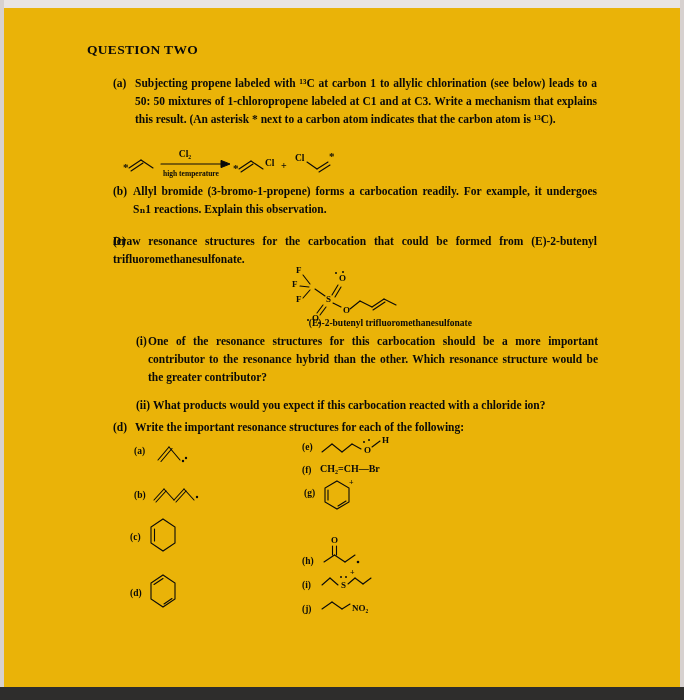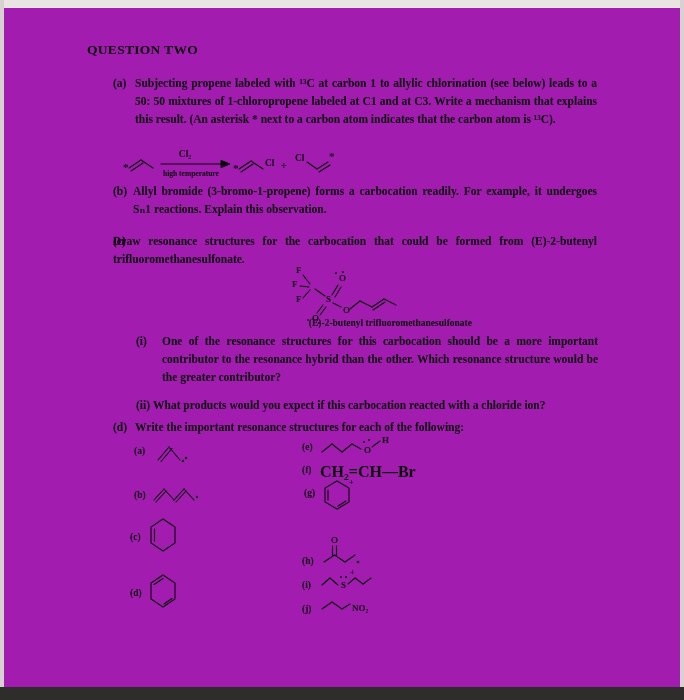--- a/index.html
+++ b/index.html
@@ -5,29 +5,29 @@
   * { margin:0; padding:0; box-sizing:border-box; }
   html,body { background:#cfcac8; }
   .screen {
     position:relative; width:684px; height:700px;
     background:#e9e4e2; overflow:hidden;
     font-family:"Liberation Serif","DejaVu Serif",serif;
     color:#0a0a0a;
   }
   .edge { position:absolute; top:0; bottom:0; width:4px; background:#d7d1cf; }
   .edge.left { left:0; } .edge.right { right:0; }
-  .page { position:absolute; left:4px; right:4px; top:8px; bottom:13px; background:#a21caf; }
+  .page { position:absolute; left:4px; right:4px; top:8px; bottom:13px; background:#eab308; }
   .bottom-bar { position:absolute; left:0; right:0; bottom:0; height:13px; background:#2e2d2c; }
   .hdr { position:absolute; left:83px; top:34px; font-size:13.5px; font-weight:bold; letter-spacing:.3px; }
   .qpart { position:absolute; font-size:11.5px; font-weight:bold; line-height:18px; }
   .plabel { position:absolute; left:0; top:0; }
   .ptext { display:block; text-align:justify; }
   .caption { position:absolute; font-size:9.5px; font-weight:bold; text-align:right; }
   .itemlabel { position:absolute; font-size:9.5px; font-weight:bold; }
-  .formula { position:absolute; font-size:16px; font-weight:bold; }
+  .formula { position:absolute; font-size:10px; font-weight:bold; }
   svg.struct { position:absolute; overflow:visible; }
   svg.struct text { font-family:"Liberation Serif","DejaVu Serif",serif; font-weight:bold; fill:#0a0a0a; }
   svg.struct line, svg.struct polygon.ring { stroke:#0a0a0a; fill:none; stroke-width:1.1; stroke-linecap:round; }
   svg.struct polygon.arrowhead { fill:#0a0a0a; stroke:#0a0a0a; }
   svg.struct circle { fill:#0a0a0a; stroke:none; }
 </style>
 </head>
 <body>
 
 <div class="screen">
@@ -116,21 +116,21 @@
         <line x1="80" y1="47" x2="92" y2="39"></line>
         <line x1="81" y1="50" x2="93" y2="42"></line>
         <line x1="92" y1="39" x2="104" y2="45"></line>
       </g>
     </svg>
 
     <div class="caption" style="left:238px;top:310px;width:230px">(E)-2-butenyl trifluoromethanesulfonate</div>
 
     <div class="qpart" style="left:132px;top:324px;width:462px">
       <span class="plabel">(i)</span>
-      <span class="ptext" style="margin-left:26px">One of the resonance structures for this carbocation should be a more important contributor to the resonance hybrid than the other. Which resonance structure would be the greater contributor?</span>
+      <span class="ptext" style="margin-left:12px">One of the resonance structures for this carbocation should be a more important contributor to the resonance hybrid than the other. Which resonance structure would be the greater contributor?</span>
     </div>
 
     <div class="qpart" style="left:132px;top:388px;width:462px">
       <span class="plabel">(ii)</span>
       <span class="ptext" style="margin-left:17px">What products would you expect if this carbocation reacted with a chloride ion?</span>
     </div>
 
     <div class="qpart" style="left:109px;top:410px;width:484px">
       <span class="plabel">(d)</span>
       <span class="ptext" style="margin-left:22px">Write the important resonance structures for each of the following:</span>

